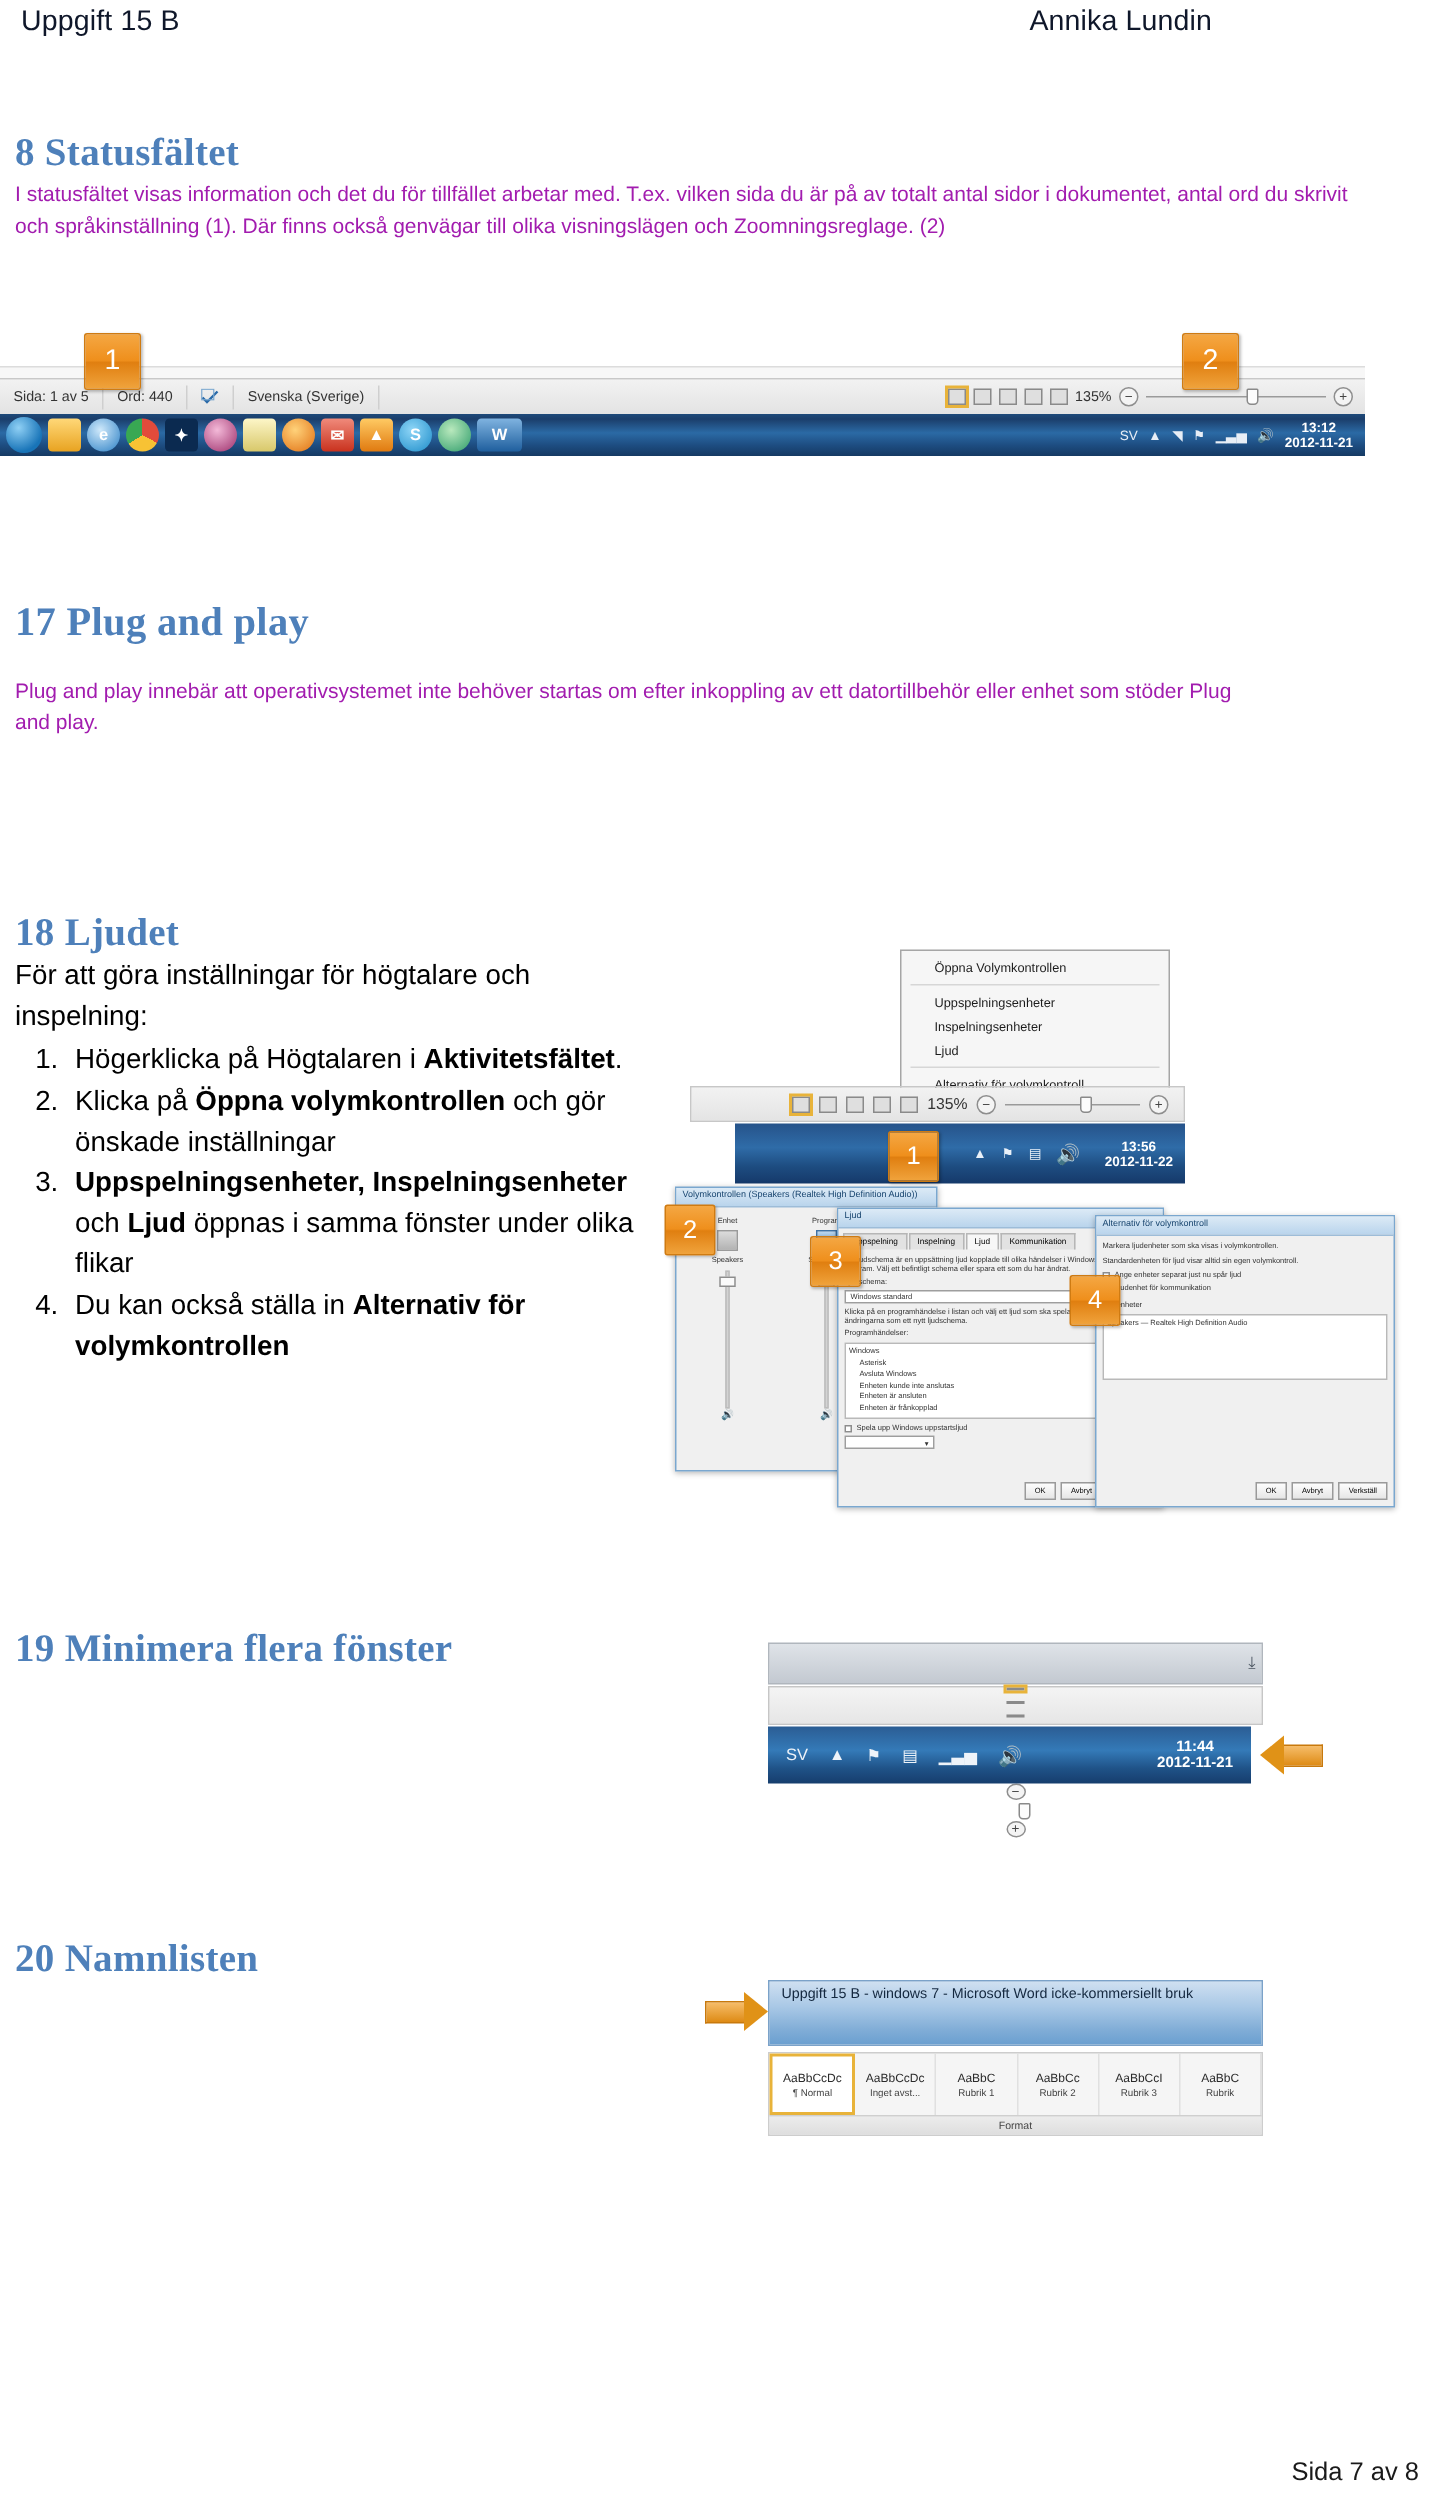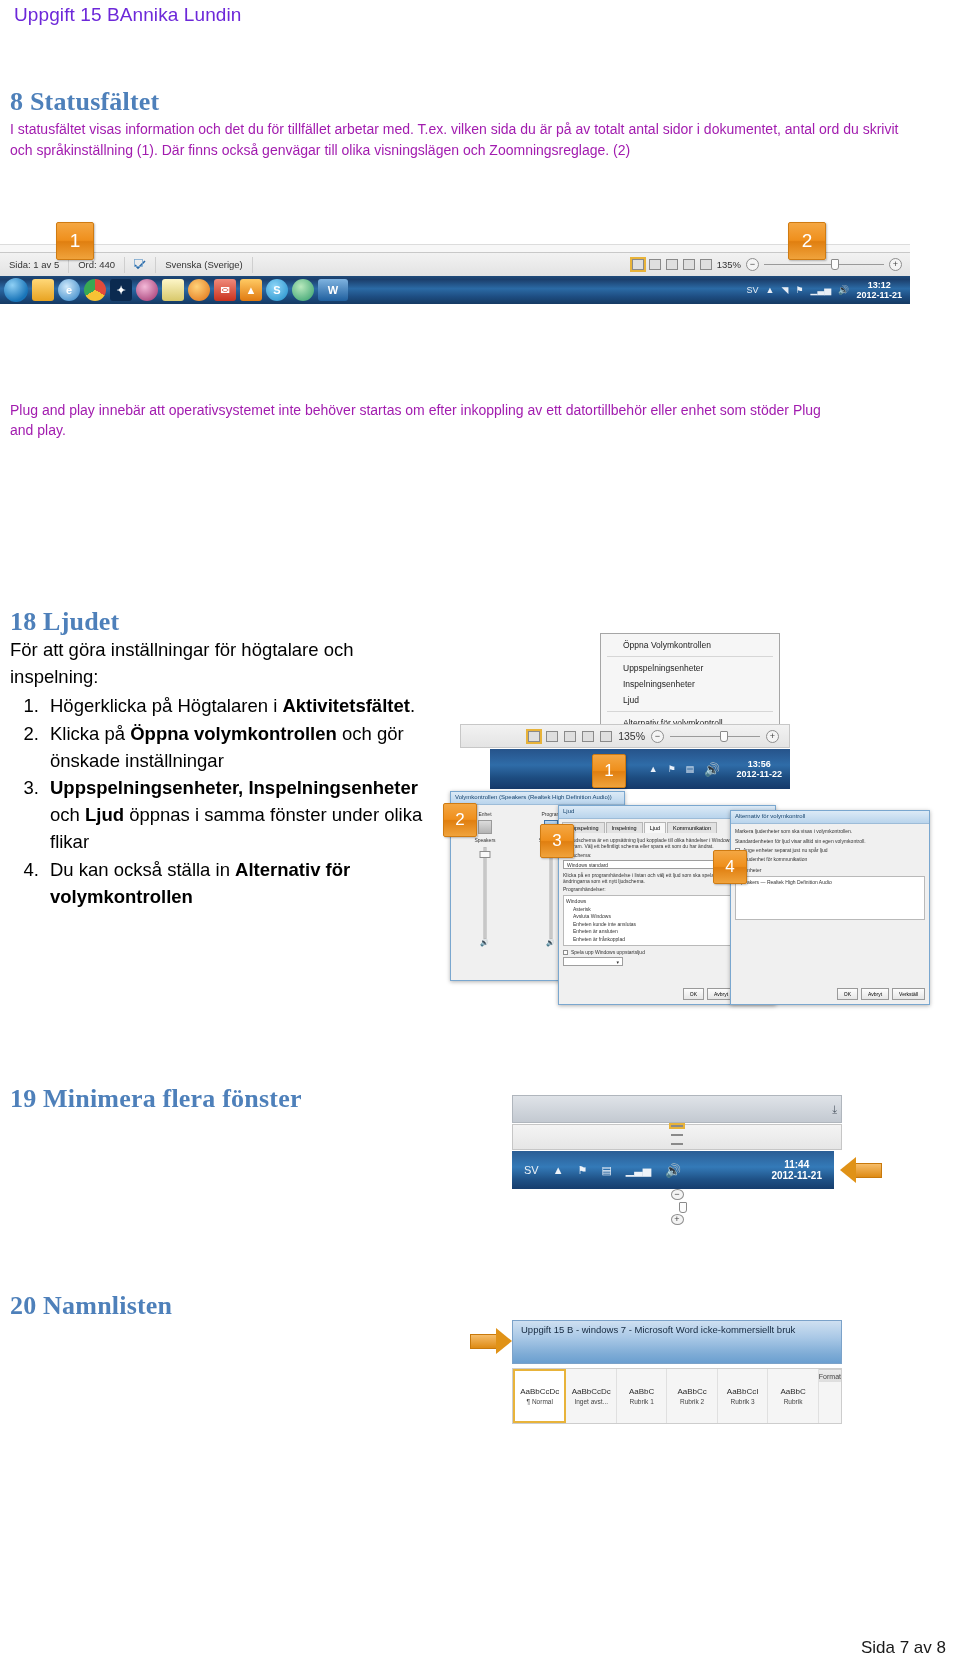--- a/index.html
+++ b/index.html
@@ -9,23 +9,23 @@
     background: #ffffff;
     font-family: "Liberation Sans", sans-serif;
     color: #000;
     position: relative;
     overflow: hidden;
   }
 
   
   .page-header {
     position:absolute; top:0; left:0; width:822px; height:44px;
-    display:flex; align-items:flex-start; justify-content:flex-start;
+    display:flex; align-items:flex-start; justify-content:space-between;
     padding: 4px 14px 0 14px;
-    font-size: 19px; color:#6d28d9;
+    font-size: 19px; color:#0f172a;
   }
   .page-header .hdr-left { letter-spacing:0.1px; }
   .page-header .hdr-right { letter-spacing:0.1px; }
 
   
   .h-sec {
     font-family:"Liberation Serif", serif;
     color:#4e80ba;
     font-weight:bold;
     font-size:26px;
@@ -231,21 +231,21 @@
   #shot20 { position:absolute; left:470px; top:1312px; width:420px; height:120px; }
   .s20-title {
     position:absolute; left:42px; top:8px; width:330px; height:44px;
     background:linear-gradient(180deg,#cfe0f1 0%,#a9c8e6 40%,#7facd6 78%,#6b9fd0 100%);
     border:1px solid #7ba2c9;
     font-size:9.5px; color:#14283f; padding:3px 8px; white-space:nowrap;
   }
   .s20-gallery {
     position:absolute; left:42px; top:56px; width:330px; height:56px;
     background:#f5f5f5; border:1px solid #cdcdcd;
-    display:flex; flex-direction:row;
+    display:flex; flex-direction:column;
   }
   .s20-styles { flex:1; display:flex; align-items:stretch; }
   .s20-style {
     flex:1; border-right:1px solid #e0e0e0; display:flex; flex-direction:column;
     align-items:center; justify-content:center; gap:2px; font-size:8px; color:#2b2b2b;
   }
   .s20-style.sel { border:2px solid #e8b33a; background:#fff; }
   .s20-style .nm { font-size:6.5px; color:#444; }
   .s20-format {
     height:13px; background:linear-gradient(#ececec,#dedede); border-top:1px solid #cfcfcf;
@@ -329,20 +329,21 @@
         <span>2012-11-21</span>
       </span>
     </span>
   </div>
 
   <div class="callout" style="left:56px;top:-30px;width:38px;height:38px;">1</div>
   <div class="callout" style="left:788px;top:-30px;width:38px;height:38px;">2</div>
 </div>
 
 <div id="sec17">
+  <div class="h-sec">17 Plug and play</div>
   <div class="body-txt">Plug and play innebär att operativsystemet inte behöver startas om efter inkoppling av ett datortillbehör eller enhet som stöder Plug and play.</div>
 </div>
 
 <div id="sec18">
   <div class="h-sec">18 Ljudet</div>
   <div class="lead">För att göra inställningar för högtalare och inspelning:</div>
   <ol class="steps">
     <li>
       <span>Högerklicka på Högtalaren i </span><b>Aktivitetsfältet</b><span>.</span>
     </li>

